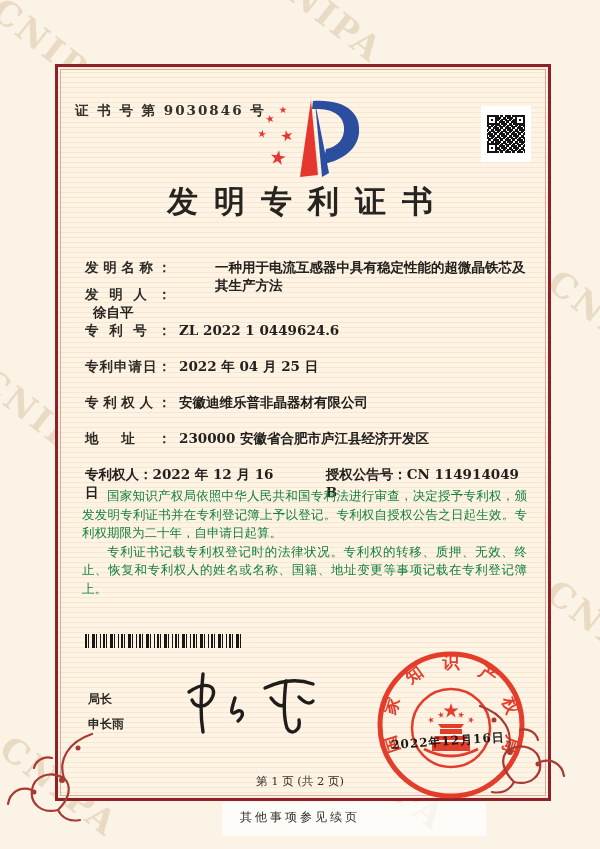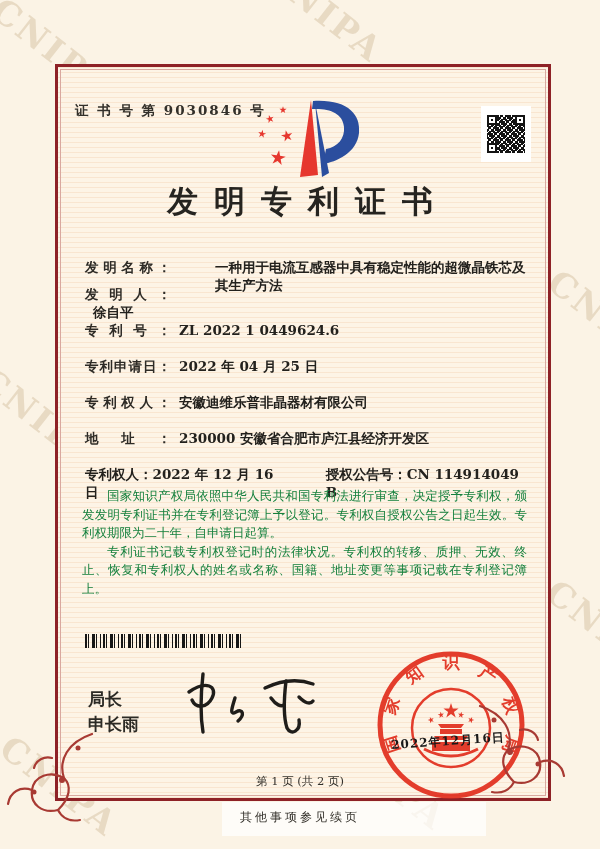--- a/index.html
+++ b/index.html
@@ -72,21 +72,21 @@
 
   .barcode {
     left:85px; top:634px; width:156px; height:14px;
     background:repeating-linear-gradient(90deg,
       #151515 0 2px, rgba(0,0,0,0) 2px 3px,
       #151515 3px 4px, rgba(0,0,0,0) 4px 7px,
       #151515 7px 10px, rgba(0,0,0,0) 10px 11px,
       #151515 11px 12px, rgba(0,0,0,0) 12px 15px,
       #151515 15px 16px, rgba(0,0,0,0) 16px 18px);
   }
-  .signer { left:88px; top:687px; font-size:17px; font-weight:bold; color:#2c2a25; line-height:25px; }
+  .signer { left:88px; top:687px; font-size:12px; font-weight:bold; color:#2c2a25; line-height:25px; }
   .sig-wrap { left:172px; top:668px; width:155px; height:74px; }
 
   .seal-wrap { left:366px; top:640px; width:170px; height:170px; opacity:.93; }
   .seal-date {
     left:374px; top:733px; width:148px; text-align:center;
     font-size:12px; font-weight:bold; color:#191919; letter-spacing:1px;
     transform:rotate(-4deg); z-index:5;
   }
   .page-info { left:55px; top:774px; width:490px; text-align:center; font-size:11.5px; color:#33302a; z-index:2; }
   .footer-strip { left:222px; top:802px; width:264px; height:34px; background:rgba(255,255,255,0.72); }

